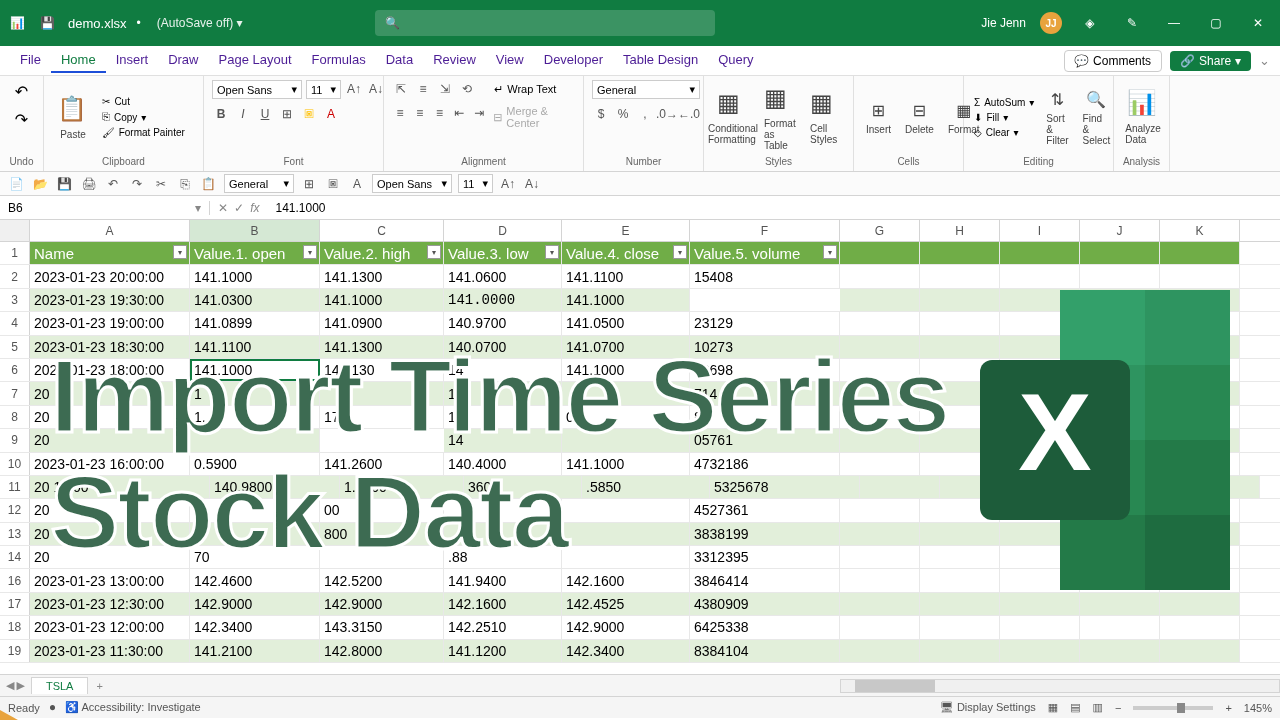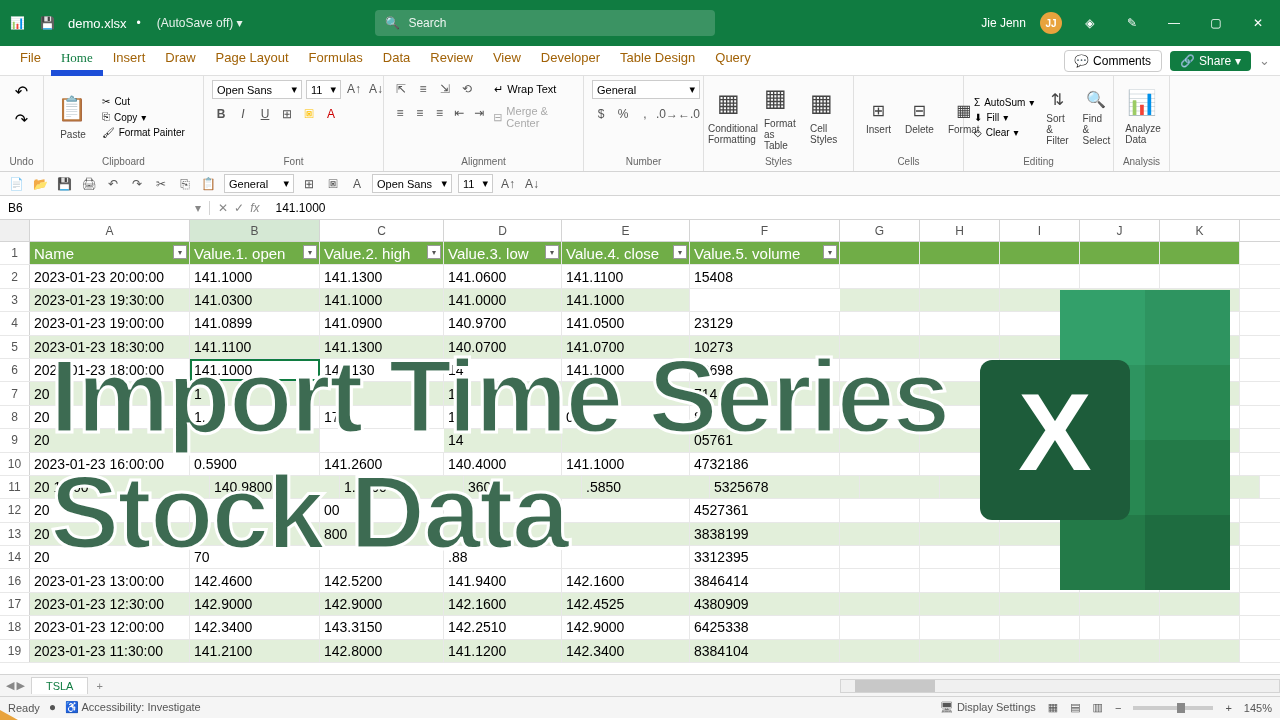--- a/index.html
+++ b/index.html
@@ -9,22 +9,22 @@
 .tb-icon{width:20px;height:20px;display:flex;align-items:center;justify-content:center;}
 .tb-fname{font-size:13px;}
 .tb-autosave{font-size:12px;opacity:.9;margin-left:6px;}
 .tb-search{flex:0 0 340px;height:26px;background:rgba(255,255,255,.18);border-radius:4px;margin:0 auto;display:flex;align-items:center;padding:0 10px;gap:8px;}
 .tb-search input{background:transparent;border:none;outline:none;color:#fff;font-size:12px;width:100%;}
 .tb-search input::placeholder{color:#fff;opacity:.9;}
 .tb-right{display:flex;align-items:center;gap:14px;margin-left:auto;}
 .avatar{width:22px;height:22px;border-radius:50%;background:#e8a33d;color:#fff;display:flex;align-items:center;justify-content:center;font-size:10px;font-weight:bold;}
 .win-btn{width:28px;height:28px;display:flex;align-items:center;justify-content:center;cursor:pointer;}
 .tabs{height:30px;background:#fff;display:flex;align-items:center;padding:0 10px;border-bottom:1px solid #e0e0e0;font-size:13px;gap:2px;}
-.tab{padding:4px 10px;cursor:pointer;color:#a16207;}
-.tab.active{color:#107c41;border-bottom:6px solid #1d4ed8;font-weight:500;font-family:Liberation Serif, serif;}
+.tab{padding:4px 10px;cursor:pointer;color:#4c1d95;}
+.tab.active{color:#107c41;border-bottom:2px solid #1d4ed8;font-weight:500;}
 .tabs-right{margin-left:auto;display:flex;gap:8px;align-items:center;}
 .btn-comments{border:1px solid #ccc;padding:3px 10px;border-radius:4px;font-size:12px;cursor:pointer;background:#fff;}
 .btn-share{background:#107c41;color:#fff;padding:3px 10px;border-radius:4px;font-size:12px;cursor:pointer;display:flex;align-items:center;gap:4px;}
 .ribbon{height:96px;background:#fbfbfb;border-bottom:1px solid #d4d4d4;display:flex;font-size:11px;}
 .rgroup{border-right:1px solid #e0e0e0;padding:4px 8px 2px;display:flex;flex-direction:column;justify-content:space-between;}
 .rgroup-body{display:flex;align-items:center;gap:6px;flex:1;}
 .rgroup-label{text-align:center;font-size:10px;color:#666;padding:2px 0;}
 .rbtn{display:flex;flex-direction:column;align-items:center;gap:2px;cursor:pointer;padding:2px 4px;font-size:10px;color:#444;}
 .rbtn-lg{width:42px;}
 .ricon{width:22px;height:22px;display:flex;align-items:center;justify-content:center;font-size:16px;}
@@ -74,21 +74,20 @@
 <div class="titlebar">
   <div class="tb-left">
     <span class="tb-icon">📊</span>
     <span class="tb-icon">💾</span>
     <span class="tb-fname">demo.xlsx</span>
     <span>•</span>
     <span class="tb-autosave"><span>(AutoSave off)</span> ▾</span>
   </div>
   <div class="tb-search">
     <span>🔍</span>
-    <input placeholder="Search" style="">
   </div>
   <div class="tb-right">
     <span>Jie Jenn</span>
     <span class="avatar">JJ</span>
     <span class="win-btn">◈</span>
     <span class="win-btn">✎</span>
     <span class="win-btn">—</span>
     <span class="win-btn">▢</span>
     <span class="win-btn">✕</span>
   </div>
@@ -353,21 +352,21 @@
         <div class="cell" style="width: 80px;"></div>
         <div class="cell" style="width: 80px;"></div>
         <div class="cell" style="width: 80px;"></div>
         <div class="cell" style="width: 80px;"></div>
       </div>
       <div class="row band">
         <div class="rh">3</div>
         <div class="cell" style="width: 160px;">2023-01-23 19:30:00</div>
         <div class="cell" style="width: 130px;">141.0300</div>
         <div class="cell" style="width: 124px;">141.1000</div>
-        <div class="cell" style="width: 118px;">141.0000</div>
+        <div class="cell" style="width: 118px; font-family: Liberation Mono, monospace;">141.0000</div>
         <div class="cell" style="width: 128px;">141.1000</div>
         <div class="cell" style="width: 150px; margin-top: 31px;">15164</div>
         <div class="cell" style="width: 80px;"></div>
         <div class="cell" style="width: 80px;"></div>
         <div class="cell" style="width: 80px;"></div>
         <div class="cell" style="width: 80px;"></div>
         <div class="cell" style="width: 80px;"></div>
       </div>
       <div class="row">
         <div class="rh">4</div>

